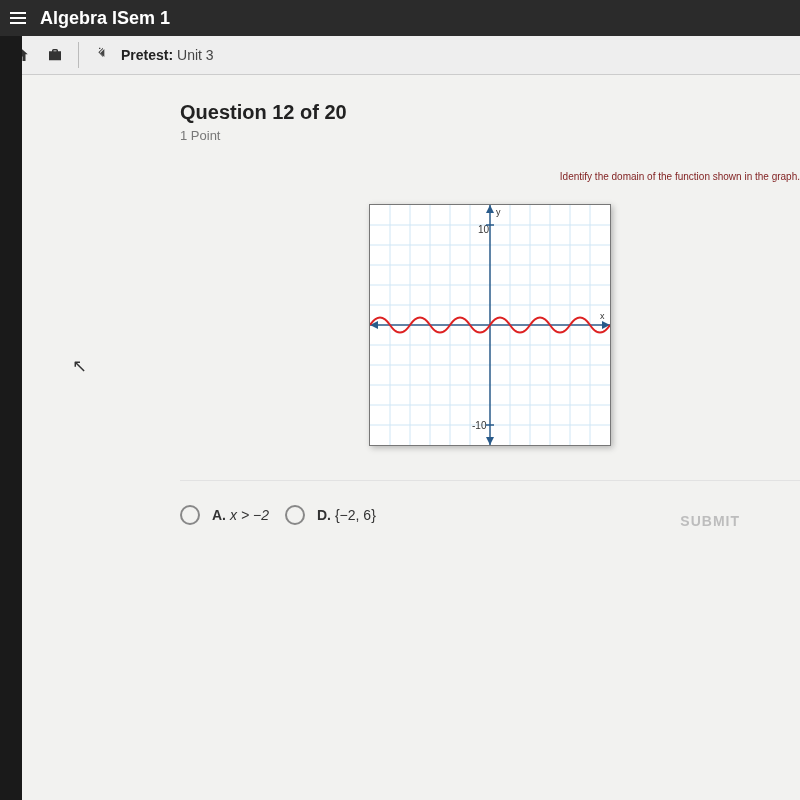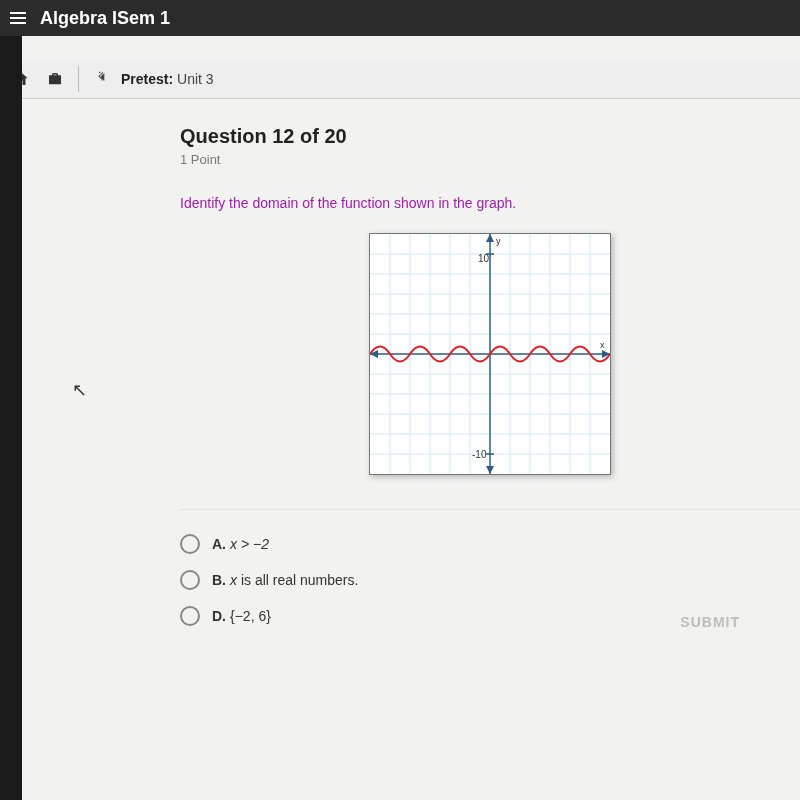--- a/index.html
+++ b/index.html
@@ -1,33 +1,33 @@
 <!DOCTYPE html>
 <html><head>
   <meta charset="utf-8">
   <style>
     body { margin: 0; font-family: Arial, sans-serif; background: #f2f2f0; width: 800px; height: 800px; overflow: hidden; }
     .topbar { background: #2b2b2b; color: #fff; height: 36px; display: flex; align-items: center; padding: 0 10px; }
     .hamburger { display: flex; flex-direction: column; gap: 3px; margin-right: 14px; cursor: pointer; }
     .hamburger span { width: 16px; height: 2px; background: #fff; display:block; }
     .course-title { font-size: 18px; font-weight: 700; }
-    .subbar { background: #eee; border-bottom: 1px solid #ccc; height: 38px; display: flex; align-items: center; padding: 0 4px; margin-top: 24px; }
+    .subbar { background: #eee; border-bottom: 1px solid #ccc; height: 38px; display: flex; align-items: center; padding: 0 4px; }
     .sb-icon { width: 34px; height: 38px; display:flex; align-items:center; justify-content:center; cursor:pointer; }
     .divider { width:1px; height: 26px; background:#bbb; margin: 0 6px; }
     .back-arrow { margin-left: 10px; margin-right: 10px; cursor:pointer; }
     .pretest { color:#444; font-size: 14px; }
     .pretest b { color:#222; }
     .content { padding: 26px 0 0 180px; position:relative; }
     .qtitle { font-weight: bold; font-size: 20px; color:#222; margin-bottom: 4px; }
     .points { color:#777; font-size: 13px; margin-bottom: 28px; }
-    .prompt { font-size: 14px; color:#a21caf; margin-bottom: 22px; }
+    .prompt { font-size: 10px; color:#7f1d1d; margin-bottom: 22px; text-align: right; }
     .graph-wrap { display:flex; justify-content:center; margin-bottom: 34px; }
     .graph { width: 240px; height: 240px; background:#fff; border:1px solid #777; box-shadow: 2px 2px 6px rgba(0,0,0,0.25); position:relative; }
     .hr { border:0; border-top:1px solid #e2e2e2; margin: 0 0 24px 0; }
-    .answers { display:flex; flex-direction:column; gap: 16px; }
+    .answers { display:flex; gap: 16px; }
     .answer { display:flex; align-items:center; gap: 12px; font-size:14px; color:#333; cursor:pointer; }
     .radio { width:16px; height:16px; border:2px solid #888; border-radius:50%; flex-shrink:0; }
     .answer .letter { font-weight:bold; margin-right:4px; }
     .answer .ital { font-style: italic; }
     .submit { position:absolute; right: 60px; bottom: -4px; color:#bdbdbd; font-size:14px; letter-spacing:1px; font-weight:600; }
     .cursor { position:absolute; left: 72px; top: 280px; font-size:18px; color:#333; pointer-events:none; }
     .left-strip { position:fixed; left:0; top:36px; bottom:0; width:22px; background:#1a1a1a; }
   </style>
 </head>
 <body>
@@ -118,22 +118,18 @@
 
   <hr class="hr">
 
   <div class="answers">
     <div class="answer">
       <div class="radio"></div>
       <div><span class="letter">A.</span><span class="ital">x &gt; −2</span></div>
     </div>
     <div class="answer">
       <div class="radio"></div>
-      <div><span class="letter">B.</span><span class="ital">x</span><span> is all real numbers.</span></div>
-    </div>
-    <div class="answer">
-      <div class="radio"></div>
       <div><span class="letter">D.</span><span>{−2, 6}</span></div>
     </div>
   </div>
 
   <div class="submit">SUBMIT</div>
 </div>
 
 </body></html>

